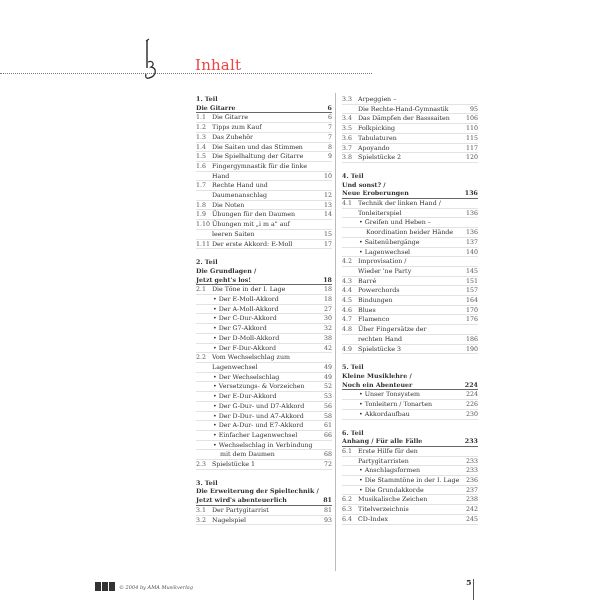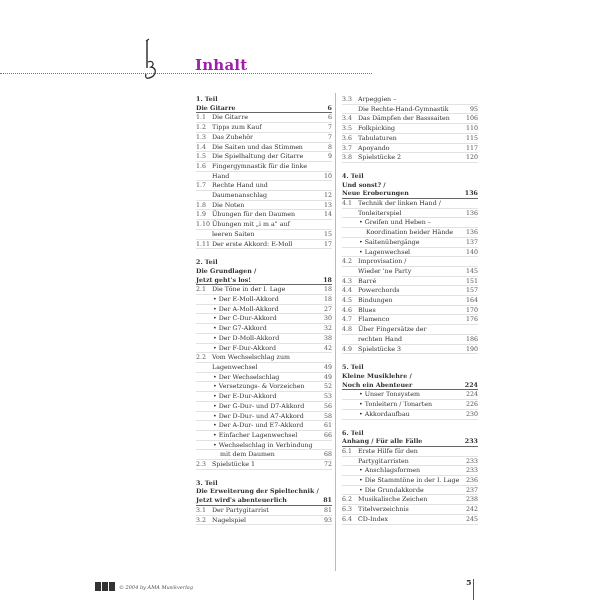--- a/index.html
+++ b/index.html
@@ -1,19 +1,19 @@
 <!DOCTYPE html>
 <html><head>
 <meta charset="utf-8">
 <style>
   html, body { margin:0; padding:0; background:#fff; }
   body { width:600px; height:600px; position:relative; overflow:hidden; font-family:"DejaVu Serif", serif; color:#333; }
   .rule { position:absolute; left:0; top:73px; width:372px; border-top:1px dotted #777; }
   .guitar { position:absolute; left:137px; top:38px; width:30px; height:42px; }
-  .title { position:absolute; left:195px; top:56px; font-size:15px; font-weight:bold; color:#a21caf; letter-spacing:0.2px; }
+  .title { position:absolute; left:195px; top:56px; font-size:15px; font-weight:normal; color:#ef4444; letter-spacing:0.2px; }
   .col { position:absolute; top:95px; width:136px; font-size:6.3px; line-height:8.7px; }
   .col.left { left:196px; }
   .col.right { left:342px; }
   .vdiv { position:absolute; left:335px; top:93px; height:478px; border-left:1px solid #bbb; }
   .part-label { font-weight:bold; }
   .part-title { font-weight:bold; display:flex; justify-content:space-between; }
   .part-title.under { border-bottom:1px solid #666; }
   .row { display:flex; justify-content:space-between; border-bottom:1px solid #e2e2e2; }
   .row .num { width:12px; flex:none; color:#555; }
   .row .txt { flex:1; }

